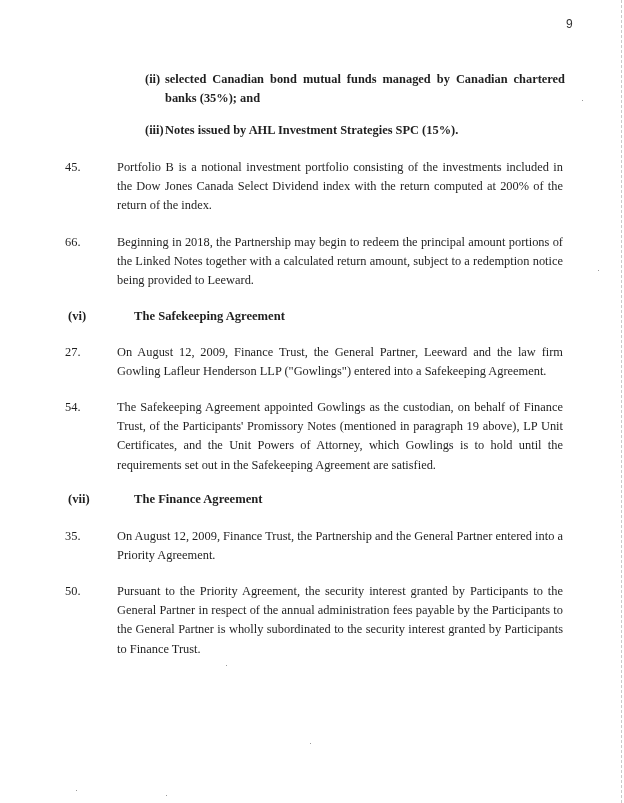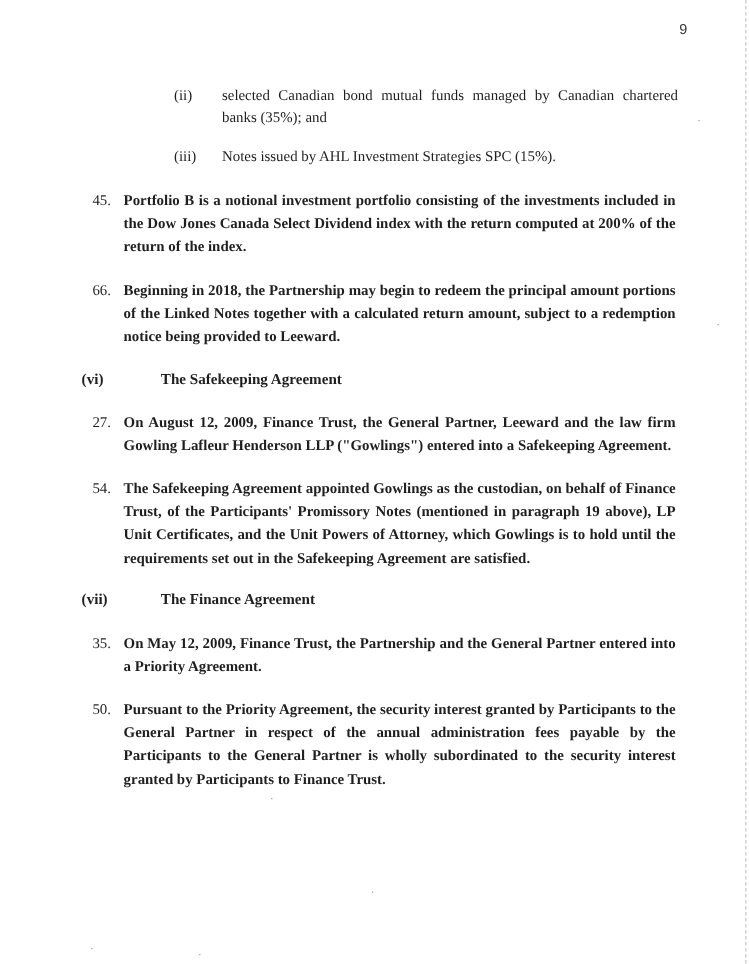--- a/index.html
+++ b/index.html
@@ -22,50 +22,50 @@
       top: 17px;
       font-family: "Liberation Sans", "DejaVu Sans", sans-serif;
       font-size: 12px;
       color: #333;
     }
     .sub-item {
       position: absolute;
       left: 145px;
       width: 420px;
       line-height: 19px;
+      font-weight: bold;
     }
     .sub-item .num {
       position: absolute;
       left: 0;
       top: 0;
     }
     .sub-item .txt {
-      margin-left: 40px;
+      margin-left: 20px;
       display: block;
       text-align: justify;
       text-align-last: left;
     }
     .para {
       position: absolute;
       left: 65px;
       width: 498px;
       line-height: 19.2px;
     }
     .para .num {
       position: absolute;
-      left: 12px;
+      left: 0;
       top: 0;
       text-align: right;
     }
     .para .txt {
       display: block;
-      margin-left: 38px;
+      margin-left: 52px;
       text-align: justify;
       text-align-last: left;
-      font-weight: bold;
     }
     .heading {
       position: absolute;
       left: 68px;
       font-weight: bold;
       font-size: 12.6px;
     }
     .heading .num {
       position: absolute;
       left: 0;
@@ -134,21 +134,21 @@
     <span class="txt">The Safekeeping Agreement appointed Gowlings as the custodian, on behalf of Finance Trust, of the Participants' Promissory Notes (mentioned in paragraph 19 above), LP Unit Certificates, and the Unit Powers of Attorney, which Gowlings is to hold until the requirements set out in the Safekeeping Agreement are satisfied.</span>
   </div>
 
   <div class="heading" style="top:492px;">
     <span class="num">(vii)</span>
     <span class="title">The Finance Agreement</span>
   </div>
 
   <div class="para" style="top:527px;">
     <span class="num">35.</span>
-    <span class="txt">On May 12, 2009, Finance Trust, the Partnership and the General Partner entered into a Priority Agreement.</span>
+    <span class="txt">On August 12, 2009, Finance Trust, the Partnership and the General Partner entered into a Priority Agreement.</span>
   </div>
 
   <div class="para" style="top:582px;">
     <span class="num">50.</span>
     <span class="txt">Pursuant to the Priority Agreement, the security interest granted by Participants to the General Partner in respect of the annual administration fees payable by the Participants to the General Partner is wholly subordinated to the security interest granted by Participants to Finance Trust.</span>
   </div>
 
   <div class="right-edge"></div>
   <div class="speck" style="left:226px;top:665px;"></div>
   <div class="speck" style="left:310px;top:743px;"></div>

